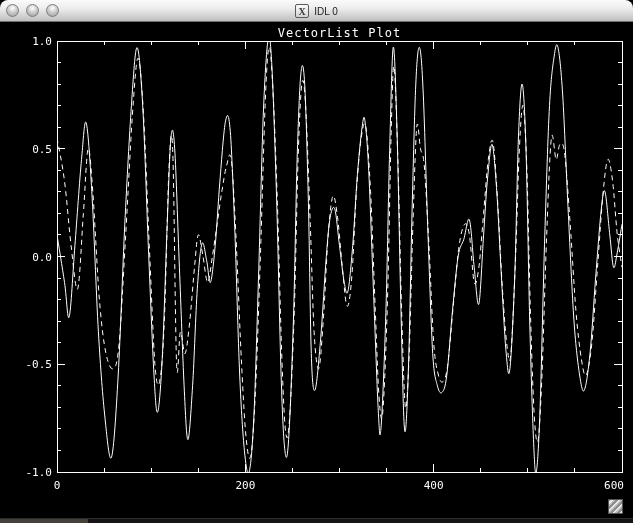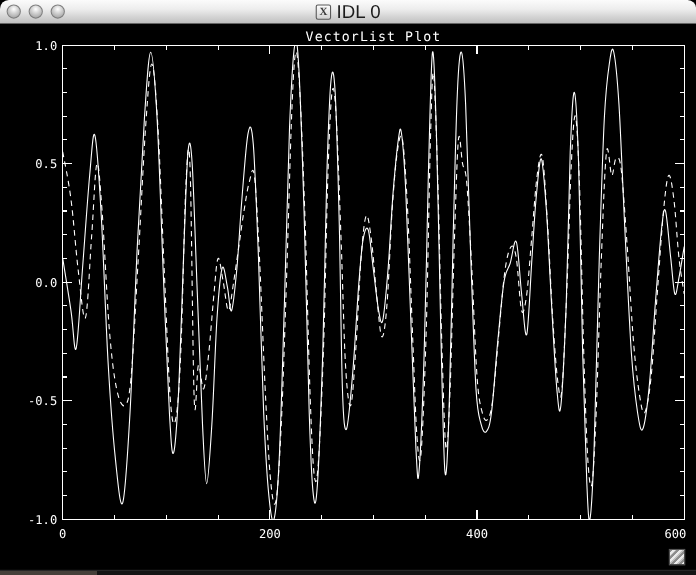--- a/index.html
+++ b/index.html
@@ -22,21 +22,21 @@
     position:absolute;left:0;right:0;top:0;height:22px;
     display:flex;align-items:center;justify-content:center;gap:5px;
     pointer-events:none;
   }
   .x11icon{
     width:14px;height:14px;border:1px solid #5a5a5a;border-radius:2px;
     background:linear-gradient(#fdfdfd,#d2d2d2);
     color:#3a3a3a;font-size:10px;font-weight:bold;line-height:14px;text-align:center;
     font-family:"Liberation Serif",serif;box-sizing:border-box;
   }
-  .wtitle{font-size:17px;color:#1c1c1c;}
+  .wtitle{font-size:10px;color:#1c1c1c;}
   
   .content{position:absolute;left:0;top:22px;width:633px;height:501px;background:#000;}
   svg#plot{position:absolute;left:0;top:0;display:block;}
   .plot-text{font-family:"DejaVu Sans Mono",monospace;fill:#ffffff;}
   
   .grip{
     position:absolute;left:608px;top:477px;width:15px;height:15px;
     background:repeating-linear-gradient(-45deg,#e9e9e9 0 2px,#8d8d8d 2px 4px,#bfbfbf 4px 5px);
     border:1px solid #555;box-sizing:border-box;
   }

